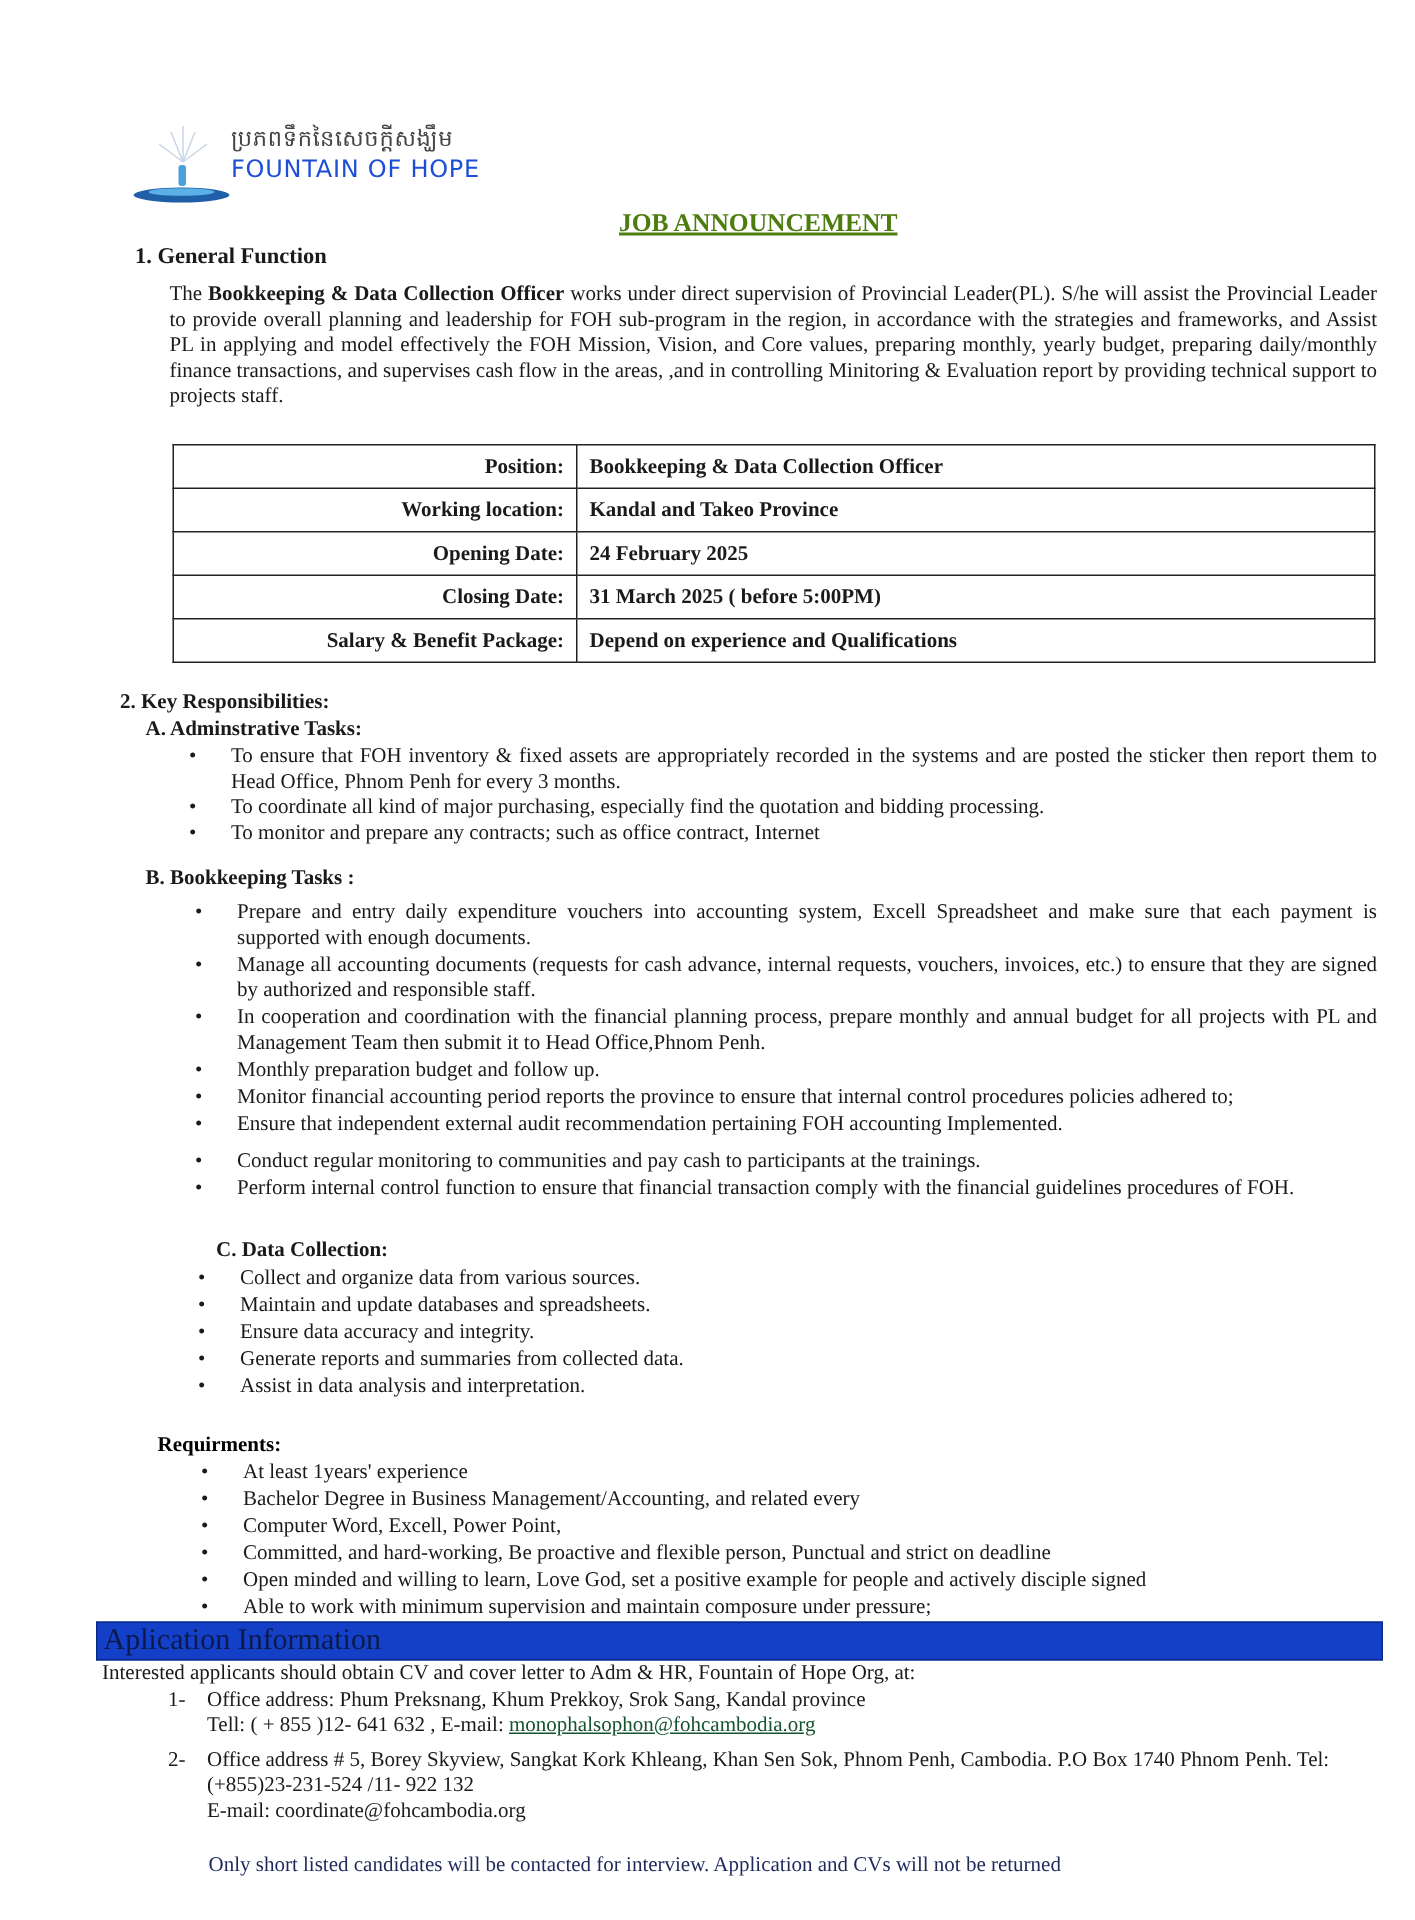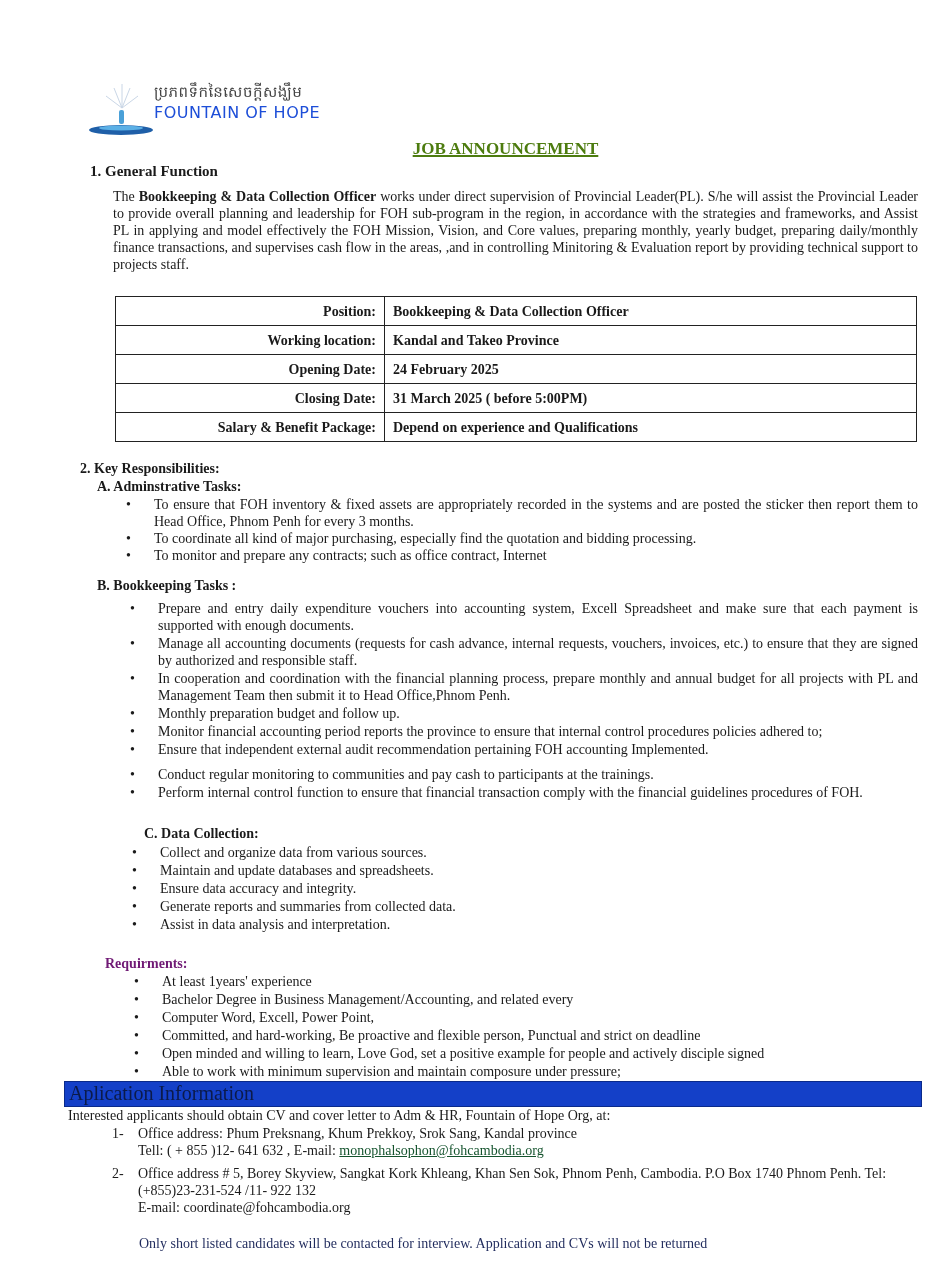--- a/index.html
+++ b/index.html
@@ -23,21 +23,21 @@
   table.info td { border: 1.5px solid #222; height: 28px; padding: 0 8px; }
   table.info td.k { width: 252px; text-align: right; }
 
   .h2 { position: absolute; left: 80px; top: 460px; font-weight: bold; font-size: 14px; }
   .subhead { position: absolute; font-weight: bold; font-size: 14px; }
   ul.b { position: absolute; margin: 0; padding: 0; list-style: none; }
   ul.b li { position: relative; padding-left: 28px; text-align: justify; }
   ul.b li::before { content: "•"; position: absolute; left: 0; top: 0; font-size: 14px; }
   ul.b.wide li { margin-bottom: 1px; }
 
-  .req-head { position: absolute; left: 105px; top: 955px; font-weight: bold; color: #701a75; font-size: 14px; }
+  .req-head { position: absolute; left: 105px; top: 955px; font-weight: bold; color: #000000; font-size: 14px; }
 
   .appbar { position: absolute; left: 64px; top: 1081px; width: 856px; height: 24px; background: #1440c8; border: 1px solid #0a2a8a; }
   .appbar span { position: absolute; left: 4px; top: -1px; font-size: 20px; line-height: 24px; color: #0b1a4a; }
 
   .intro { position: absolute; left: 68px; top: 1107px; font-size: 14px; }
   .addr { position: absolute; left: 112px; font-size: 14px; line-height: 17px; }
   .addr .num { position: absolute; left: 0; top: 0; }
   .addr .body { position: absolute; left: 26px; top: 0; }
   .link { color: #14532d; text-decoration: underline; }
   .foot { position: absolute; left: 139px; top: 1235px; font-size: 14px; color: #1f2a5c; }

